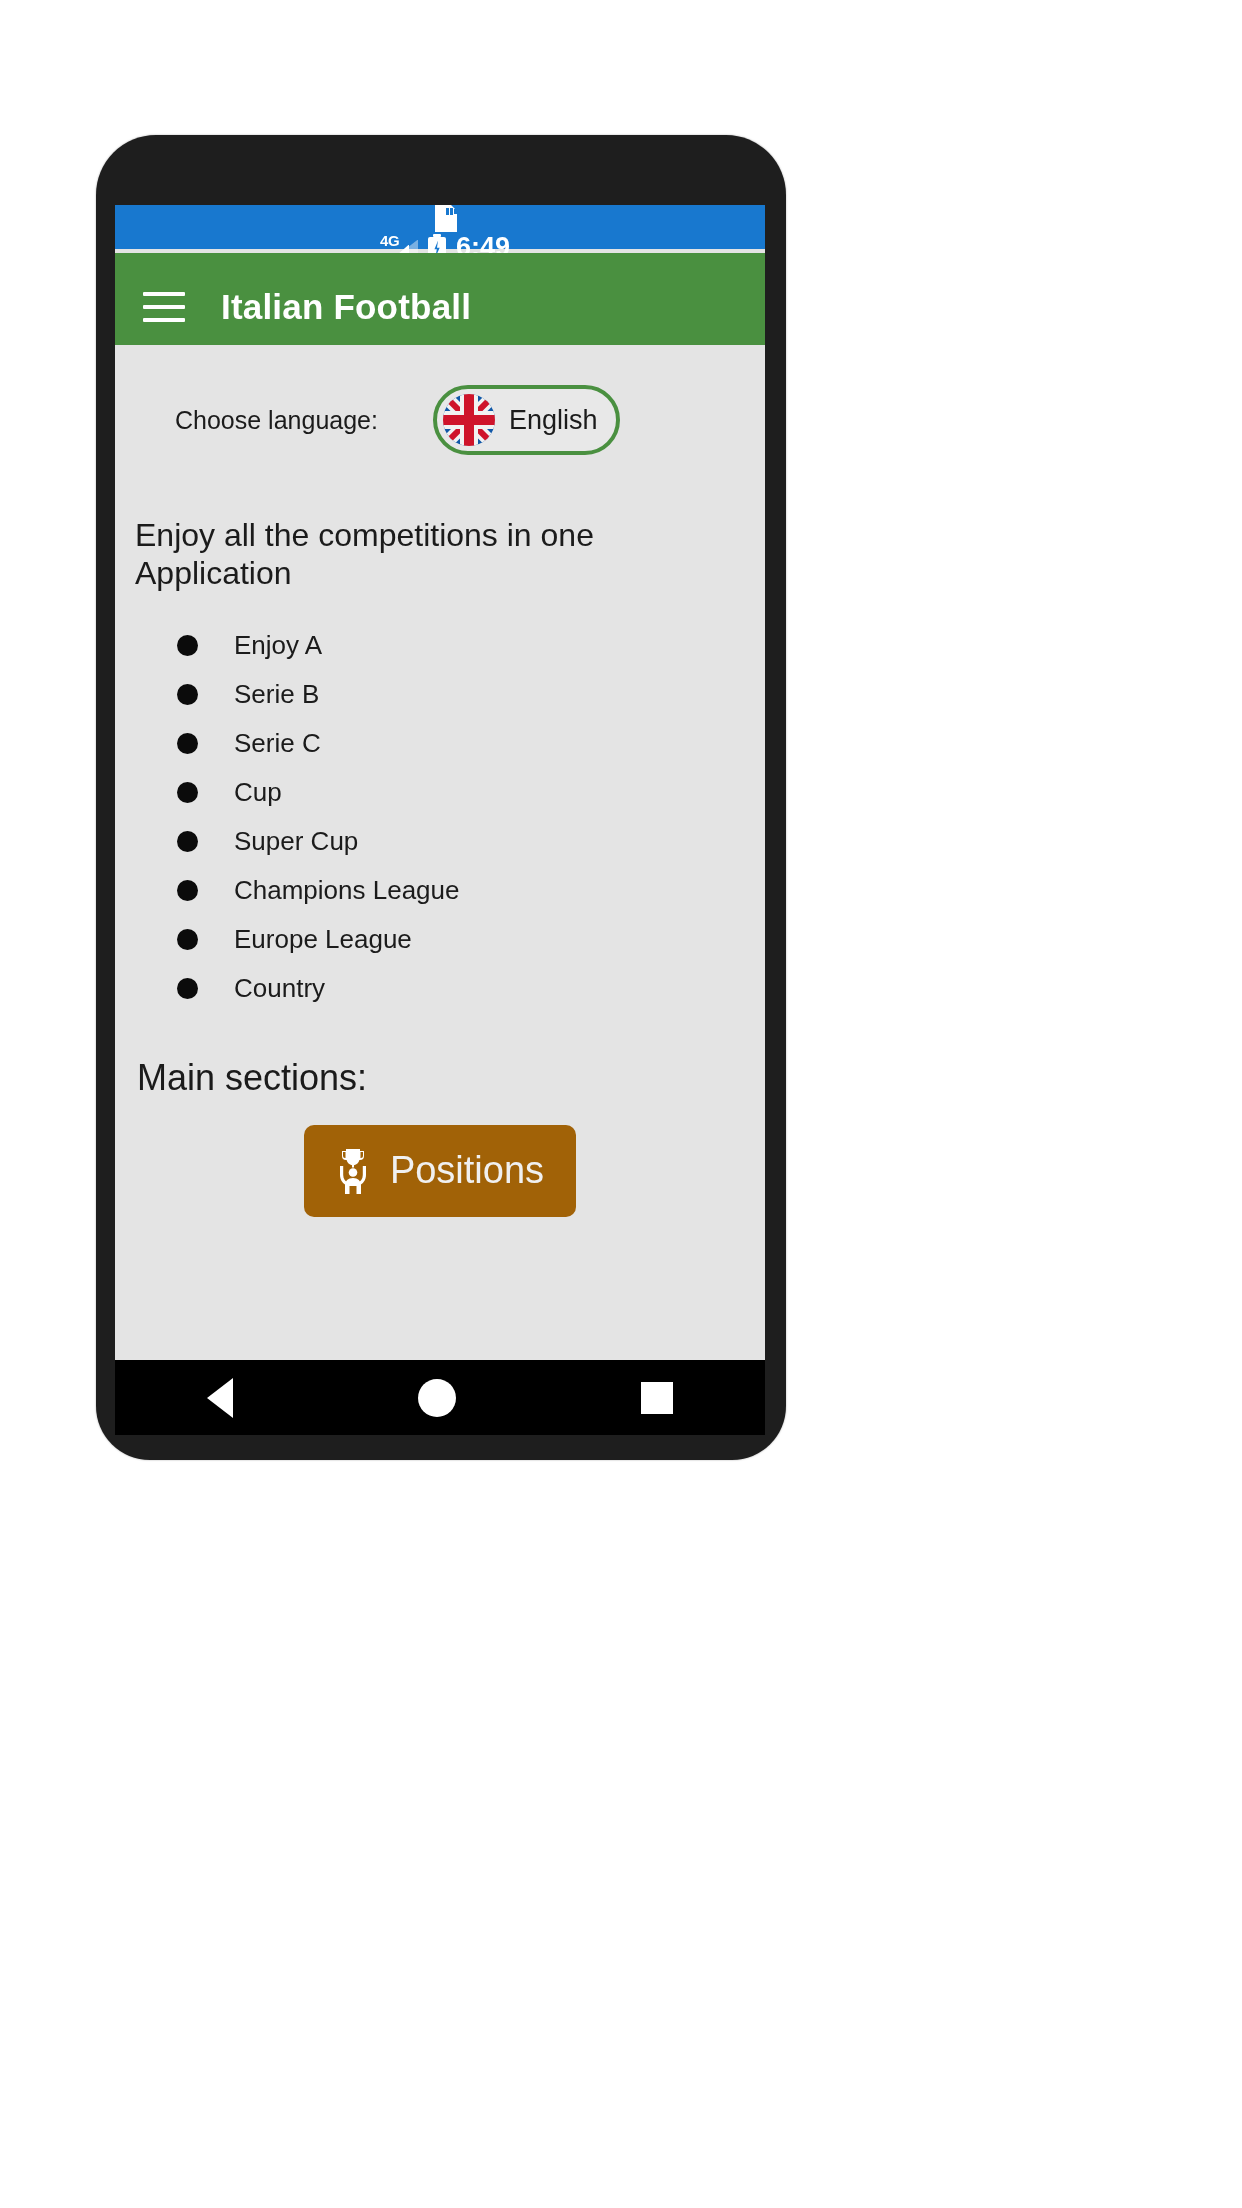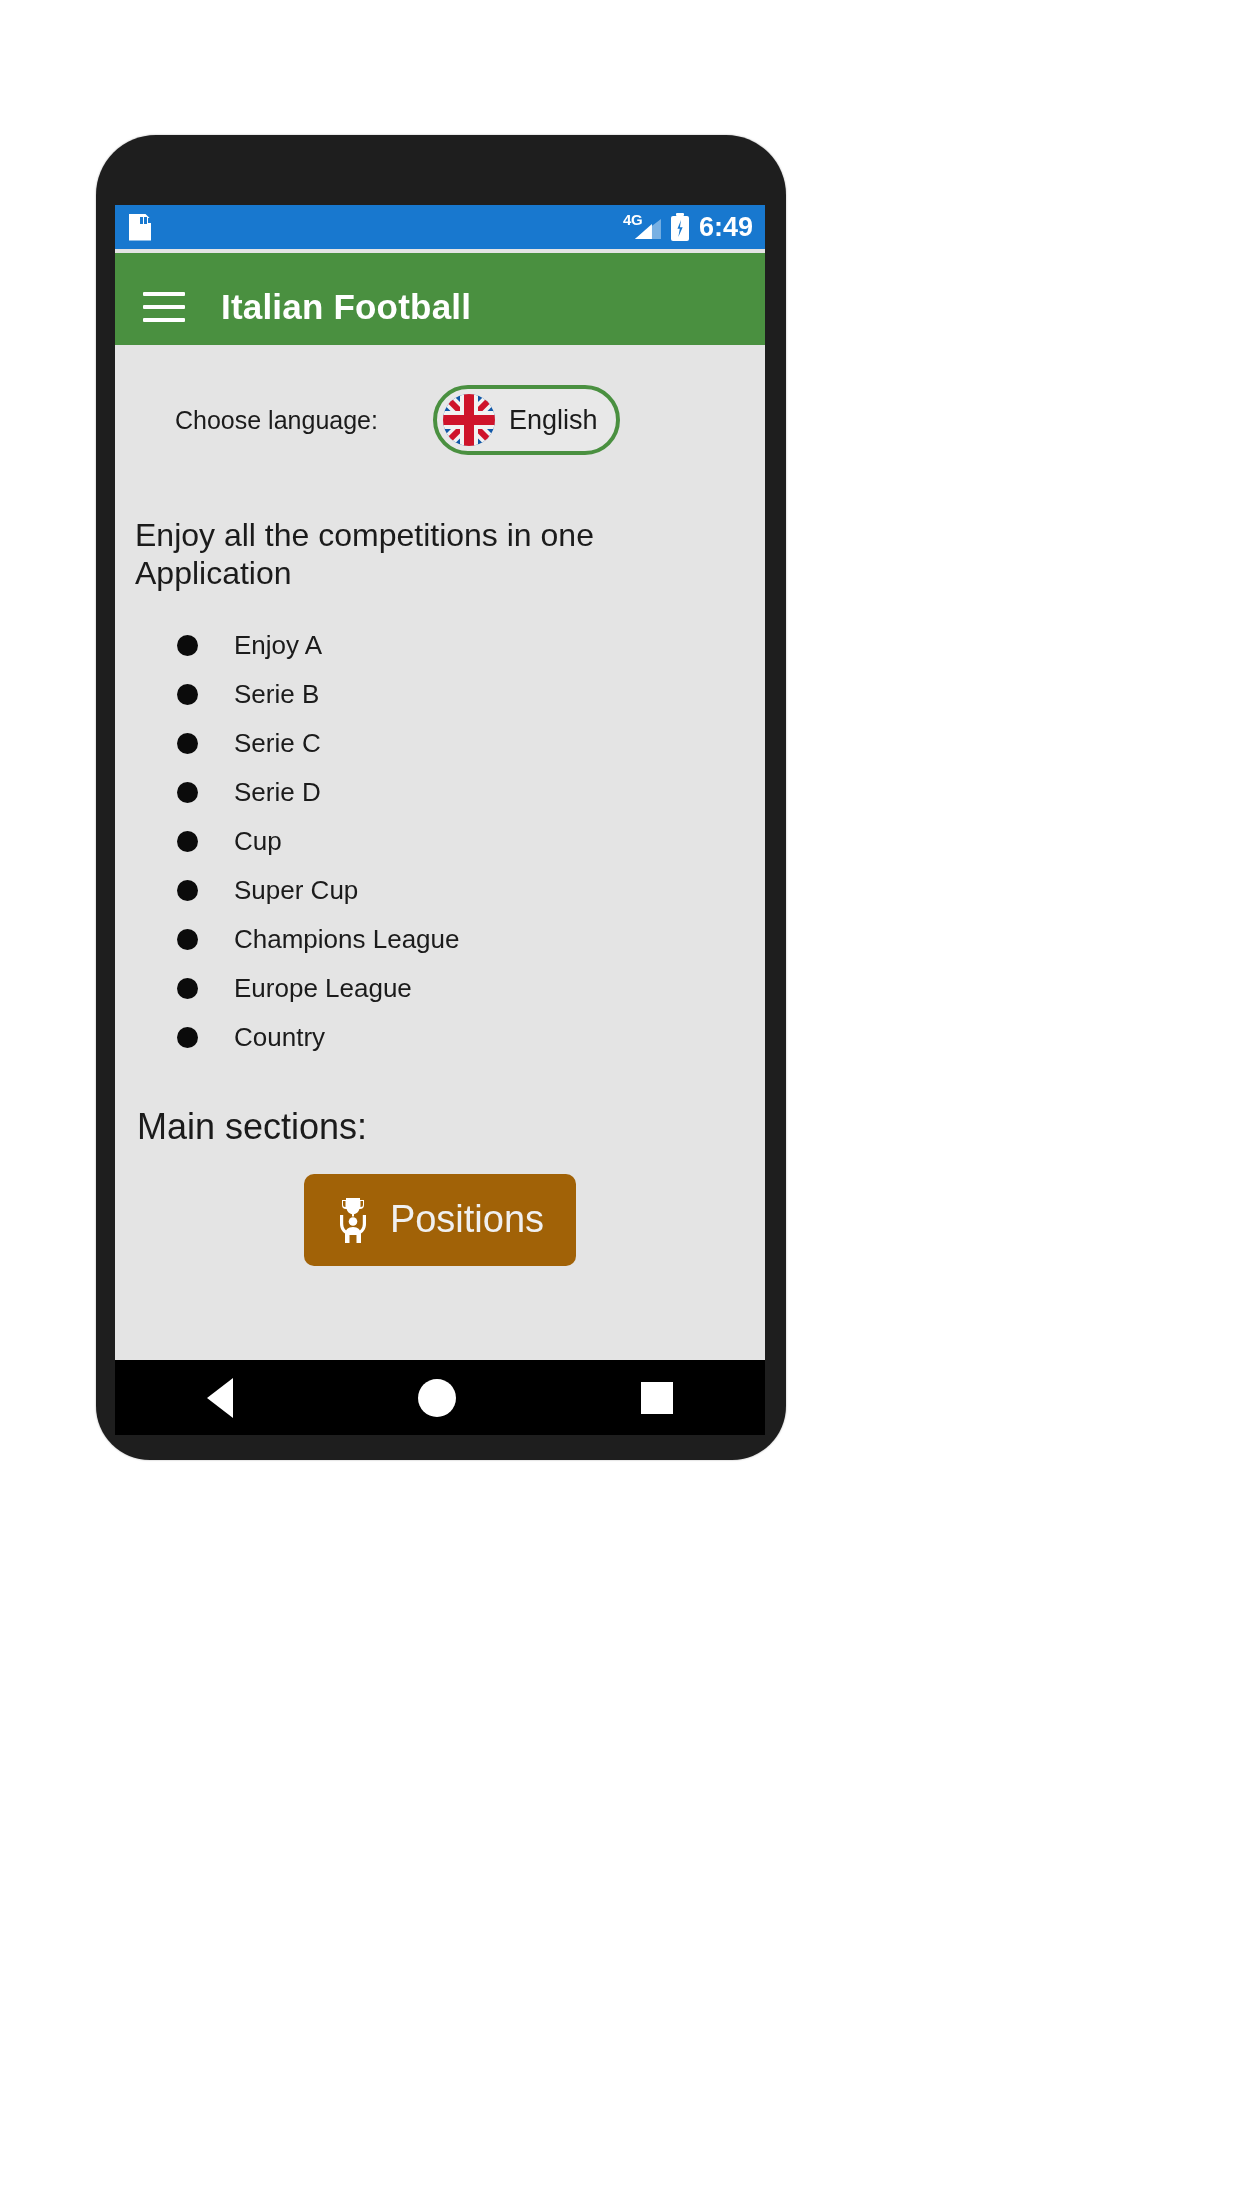--- a/index.html
+++ b/index.html
@@ -37,22 +37,23 @@
   
   #status-bar {
     position: absolute;
     left: 0; top: 0;
     width: 650px;
     height: 44px;
     background: #1878cf;
     display: flex;
     align-items: center;
     justify-content: space-between;
-    padding: 0 12px 0 14px;
+    padding: 0 2px 0 14px;
     box-sizing: border-box;
+    flex-direction: column;
   }
   .sb-left { display:flex; align-items:center; gap:8px; }
   .sb-right { display:flex; align-items:center; gap:10px; }
 
   .sd-icon { width: 22px; height: 27px; position: relative; }
   .sd-icon .body {
     position:absolute; left:0; top:0; width:22px; height:27px;
     background:#fff;
     clip-path: polygon(0 0, 16px 0, 22px 6px, 22px 27px, 0 27px);
   }
@@ -296,24 +297,20 @@
       <li>
           <span class="dot"></span>
           <span class="li-label">Serie B</span>
         </li>
       <li>
           <span class="dot"></span>
           <span class="li-label">Serie C</span>
         </li>
       <li>
           <span class="dot"></span>
-          <span class="li-label">Serie D</span>
-        </li>
-      <li>
-          <span class="dot"></span>
           <span class="li-label">Cup</span>
         </li>
       <li>
           <span class="dot"></span>
           <span class="li-label">Super Cup</span>
         </li>
       <li>
           <span class="dot"></span>
           <span class="li-label">Champions League</span>
         </li>

